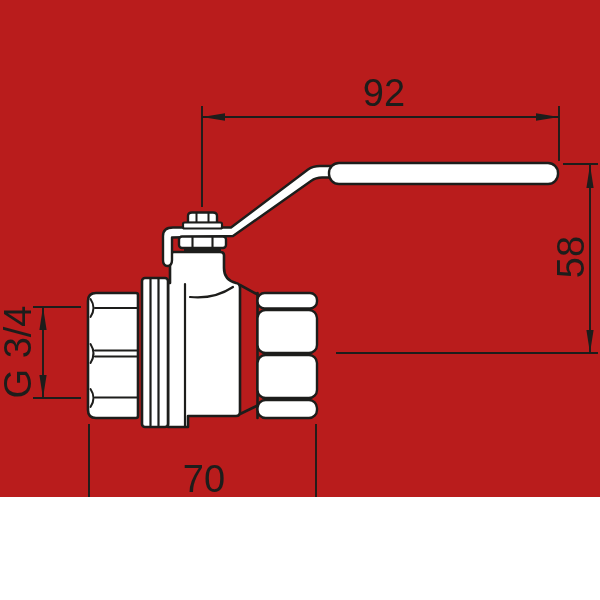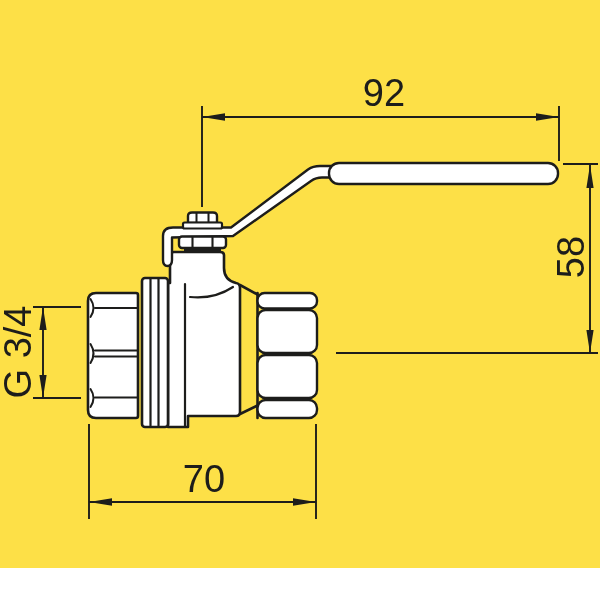--- a/index.html
+++ b/index.html
@@ -1,16 +1,16 @@
 <!DOCTYPE html>
 <html><head>
 <meta charset="utf-8">
 <style>
   html,body{margin:0;padding:0;background:#ffffff;}
-  .stage{width:600px;height:568px;position:relative;background:#fde047;overflow:hidden;}
+  .stage{width:600px;height:497px;position:relative;background:#b91c1c;overflow:hidden;}
   svg{display:block;}
   text{font-family:"Liberation Sans","DejaVu Sans",sans-serif;fill:#1d1d1b;}
   .dimtext{font-size:38px;}
 </style>
 </head>
 <body>
 
 <div class="stage">
 <svg width="600" height="600" viewBox="0 0 600 600">
 

